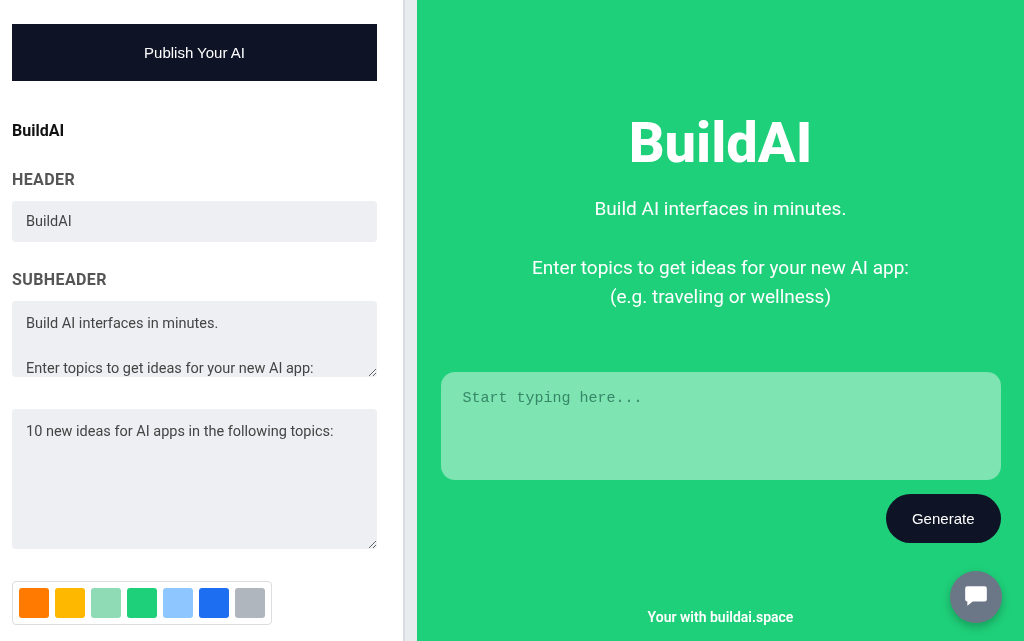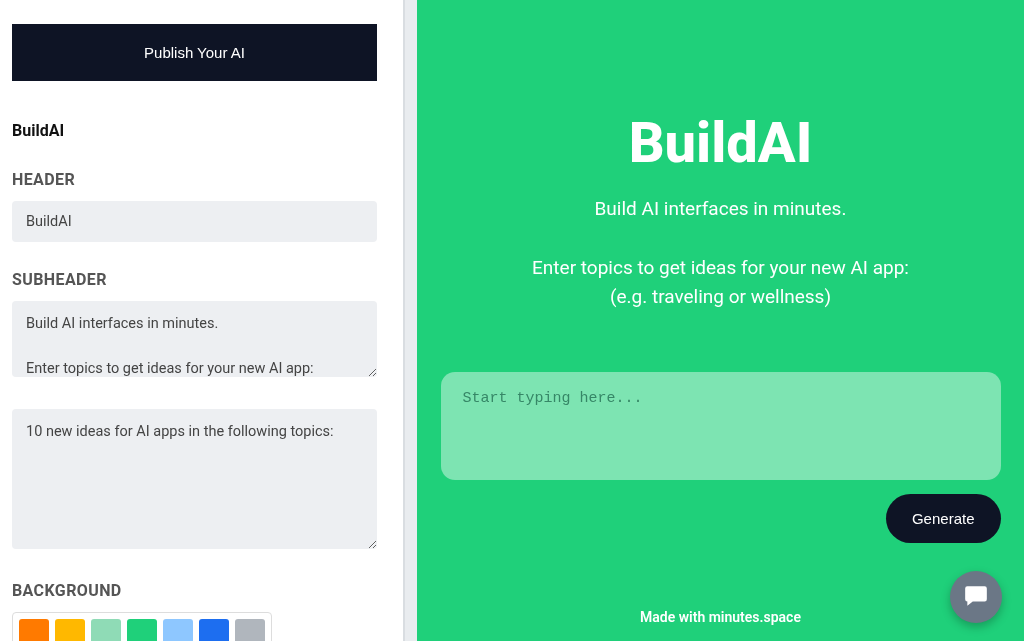--- a/index.html
+++ b/index.html
@@ -45,21 +45,20 @@
     <div class="field-label">HEADER</div>
     <input class="text-input" value="BuildAI" style="">
 
     <div class="field-label">SUBHEADER</div>
     <textarea class="textarea sub" style="">Build AI interfaces in minutes.
 
 Enter topics to get ideas for your new AI app:</textarea>
 
     <textarea class="textarea prompt" style="">10 new ideas for AI apps in the following topics:</textarea>
 
-    <div class="field-label">BACKGROUND</div>
     <div class="swatches">
       <div class="swatch" style="background: rgb(255, 122, 0);"></div>
       <div class="swatch" style="background: rgb(255, 184, 0);"></div>
       <div class="swatch" style="background: rgb(143, 219, 182);"></div>
       <div class="swatch" style="background: rgb(31, 208, 122);"></div>
       <div class="swatch" style="background: rgb(142, 199, 255);"></div>
       <div class="swatch" style="background: rgb(29, 110, 240);"></div>
       <div class="swatch" style="background: rgb(176, 182, 189);"></div>
     </div>
   </div>
@@ -71,21 +70,21 @@
     <div class="preview-inner">
       <div class="hero-title">BuildAI</div>
       <div class="hero-sub">Build AI interfaces in minutes.
 
 Enter topics to get ideas for your new AI app:
 (e.g. traveling or wellness)</div>
       <textarea class="input-box" placeholder="Start typing here..." style=""></textarea>
       <div class="gen-row">
         <button class="gen-btn">Generate</button>
       </div>
-      <div class="footer">Made with minutes.space</div>
+      <div class="footer">Your with buildai.space</div>
 
       <div class="chat-fab">
         <span>
           <svg viewBox="0 0 24 24">
               <path d="M4 4h16a2 2 0 0 1 2 2v10a2 2 0 0 1-2 2H9l-5 4v-4H4a2 2 0 0 1-2-2V6a2 2 0 0 1 2-2z"></path>
             </svg>
         </span>
       </div>
     </div>
   </div>

